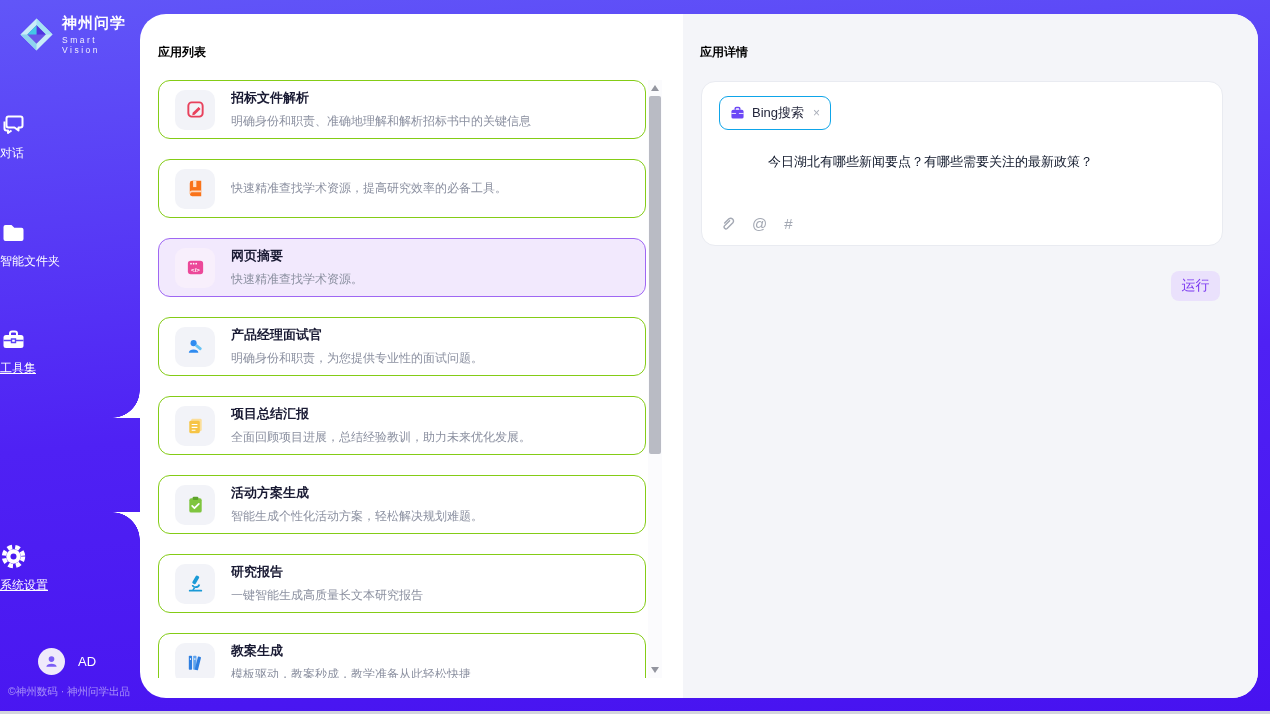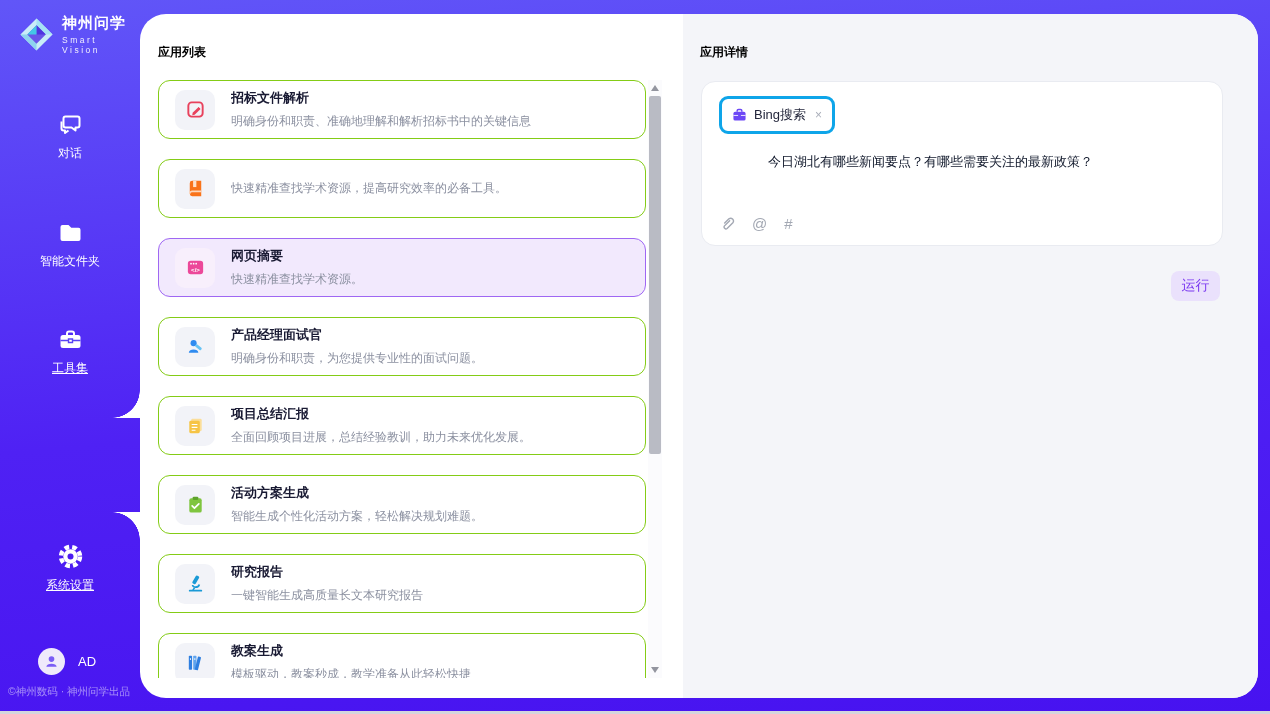--- a/index.html
+++ b/index.html
@@ -9,21 +9,21 @@
     background:linear-gradient(175deg,#6156F8 0%,#4F21F4 55%,#4712F0 100%);
     position:relative;
   }
   .bottom-edge { position:absolute; left:0; right:0; bottom:0; height:3px; background:#D4D5DD; z-index:60; }
 
   
   .sidebar { position:absolute; left:0; top:0; width:140px; height:714px; z-index:5; }
   .logo-row { position:absolute; left:18px; top:14px; display:flex; align-items:center; gap:7px; }
   .logo-text .cn { color:#fff; font-size:15px; font-weight:700; letter-spacing:1px; }
   .logo-text .en { color:rgba(255,255,255,.9); font-size:8.5px; letter-spacing:2.5px; margin-top:2px; }
-  .nav-item { position:absolute; left:0; width:140px; display:flex; flex-direction:column; align-items:center; gap:7px; cursor:pointer; }
+  .nav-item { position:absolute; left:0; width:140px; display:flex; flex-direction:column; align-items:flex-start; gap:7px; cursor:pointer; }
   .nav-item .nav-label { color:#fff; font-size:12px; }
   .nav-item.underlined .nav-label { text-decoration:underline; }
   .nav-1 { top:112px; } .nav-2 { top:220px; } .nav-3 { top:327px; } .nav-5 { top:543px; }
 
   .active-blob { position:absolute; left:24px; top:418px; width:116px; height:94px; background:#fff;
     border-radius:30px 0 0 30px; z-index:4; display:flex; flex-direction:column; align-items:center;
     justify-content:center; gap:6px; padding-right:28px; cursor:pointer; }
   .active-blob .nav-label { color:#6430F3; font-size:12px; text-decoration:underline; }
   .blob-curve { position:absolute; left:112px; width:28px; height:28px; z-index:4; }
   .blob-curve.top { top:390px; background:radial-gradient(circle 28px at 0 0, rgba(0,0,0,0) 27.5px, #fff 28px); }
@@ -53,21 +53,21 @@
   .scroll-thumb { position:absolute; left:1px; top:16px; width:12px; height:358px; background:#B9BBC4; border-radius:2px; cursor:pointer; }
   .scroll-arrow { position:absolute; left:3px; width:0; height:0; border-left:4px solid transparent; border-right:4px solid transparent; cursor:pointer; }
   .scroll-arrow.up { top:5px; border-bottom:6px solid #93959F; }
   .scroll-arrow.down { bottom:5px; border-top:6px solid #93959F; }
 
   
   .detail-panel { position:absolute; left:543px; top:0; width:575px; height:684px; background:#F4F5F9; border-radius:0 26px 26px 0; }
   .detail-title { position:absolute; left:17px; top:30px; }
   .input-card { position:absolute; left:18px; top:67px; width:522px; height:165px; background:#fff; border:1px solid #E9EBF1; border-radius:14px; }
   .tool-chip { position:absolute; left:17px; top:14px; display:inline-flex; align-items:center; gap:7px;
-    border:3px solid #0ea5e9; border-radius:9px; padding:7px 10px; background:#fff; cursor:pointer; }
+    border:1px solid #0ea5e9; border-radius:9px; padding:7px 10px; background:#fff; cursor:pointer; }
   .chip-label { font-size:13px; color:#23263B; }
   .chip-close { font-size:12px; color:#A9AEB9; margin-left:2px; cursor:pointer; line-height:1; }
   .query-text { position:absolute; left:18px; top:70px; right:18px; font-size:13px; color:#0f172a; line-height:1.5; cursor:text;margin-left:48px; }
   .input-actions { position:absolute; left:18px; bottom:13px; display:flex; align-items:center; gap:17px; color:#A3A8B3; }
   .input-actions .txt-icon { font-size:15px; cursor:pointer; }
   .run-button { position:absolute; right:38px; top:257px; width:49px; height:30px; background:#EAE1FC; color:#7C3BF0;
     font-size:14px; border:none; border-radius:8px; cursor:pointer; font-family:inherit; }
   svg { display:block; }
 </style>
 </head>

